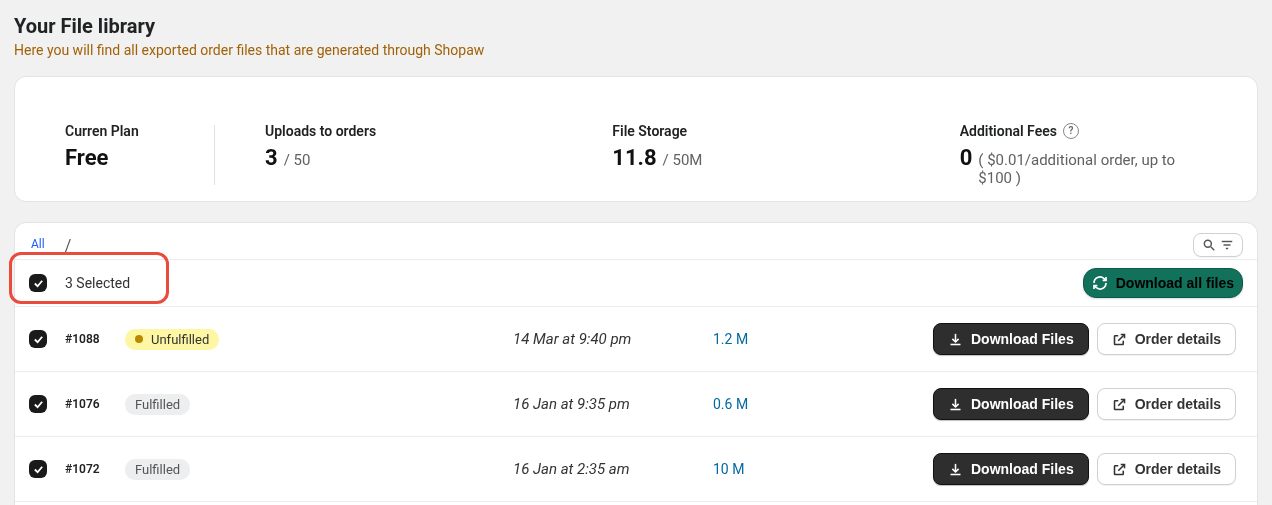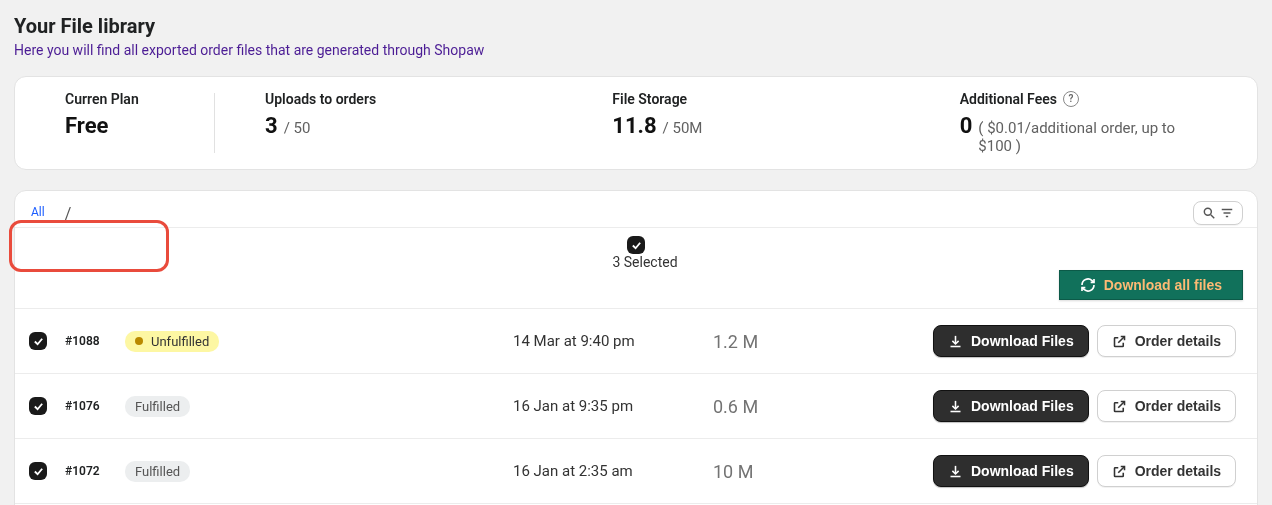--- a/index.html
+++ b/index.html
@@ -10,35 +10,36 @@
     padding: 14px;
     width: 1272px;
   }
   .page-title {
     font-size: 20px;
     font-weight: 700;
     margin-bottom: 4px;
   }
   .page-subtitle {
     font-size: 14px;
-    color: #4c1d95;
+    color: #a16207;
     margin-bottom: 18px;
   }
   .stats-card {
     background: #fff;
     border: 1px solid #e3e3e3;
     border-radius: 12px;
     display: flex;
     padding: 14px 0;
     margin-bottom: 20px;
   }
   .stat-cell {
     flex: 1;
     padding: 0 50px;
     position: relative;
+    margin-top: 32px;
   }
   .stat-cell:first-child { flex: 0 0 200px; padding-left:50px;}
   .stat-cell:first-child::after {
     content: "";
     position: absolute;
     right: 0; top: 2px; bottom: 2px;
     width: 1px;
     background: #e1e1e1;
   }
   .stat-label {
@@ -99,67 +100,66 @@
     color:#555;
     box-shadow: 0 1px 0 rgba(0,0,0,0.04);
   }
 
   .selection-bar {
     display:flex;
     align-items:center;
     padding:8px 14px;
     border-top:1px solid #ececec;
     position:relative;
-    flex-direction:column;
   }
   .highlight-box {
     position:absolute;
     left:-6px; top:-8px;
     width:160px;
     height:52px;
     border:3px solid #e94b3c;
     border-radius:12px;
     pointer-events:none;
   }
   .checkbox {
     width:18px;height:18px;border-radius:6px;background:#1a1a1a;
     display:flex;align-items:center;justify-content:center;
     flex-shrink:0;
   }
   .checkbox svg { width:11px;height:11px;}
   .sel-text { margin-left:18px;font-size:14px;color:#333;}
   .download-all {
     margin-left:auto;
     background:#11715b;
-    color:#fdba74;
+    color:#000000;
     border:1px solid #0c5a48;
-    border-radius:0;
-    padding:6px 20px;
+    border-radius:13px;
+    padding:6px 8px;
     font-size:14px;
     font-weight:600;
     display:flex;align-items:center;gap:8px;
     box-shadow: 0 1px 2px rgba(0,0,0,0.15);
   }
 
   .data-row {
     display:flex;
     align-items:center;
     padding:16px 14px;
     border-top:1px solid #ececec;
   }
   .order-id { margin-left:18px; width:60px; font-size:12px; font-weight:600; color:#202223;}
   .status-pill {
     display:inline-flex;align-items:center;gap:8px;
     padding:3px 10px;border-radius:10px;font-size:13px;color:#333;
   }
   .pill-yellow { background:#fdf7a3; }
   .pill-gray { background:#eceeef; color:#555;}
   .dot { width:8px;height:8px;border-radius:50%;background:#b98900;}
-  .col-date { margin-left:auto; width:200px; font-size:15px;color:#333; }
-  .col-size { width:220px; font-size:18px;color:#737373; }
+  .col-date { margin-left:auto; width:200px; font-size:15px;color:#333;font-style:italic; }
+  .col-size { width:220px; font-size:14px;color:#0369a1; }
   .col-actions { display:flex; gap:8px; width:310px; justify-content:flex-start;}
   .status-col { width:120px; }
 
   .btn-dark {
     background:#2e2e2e;
     color:#fff;
     border:1px solid #111;
     border-radius:8px;
     padding:7px 14px;
     font-size:14px;font-weight:600;

